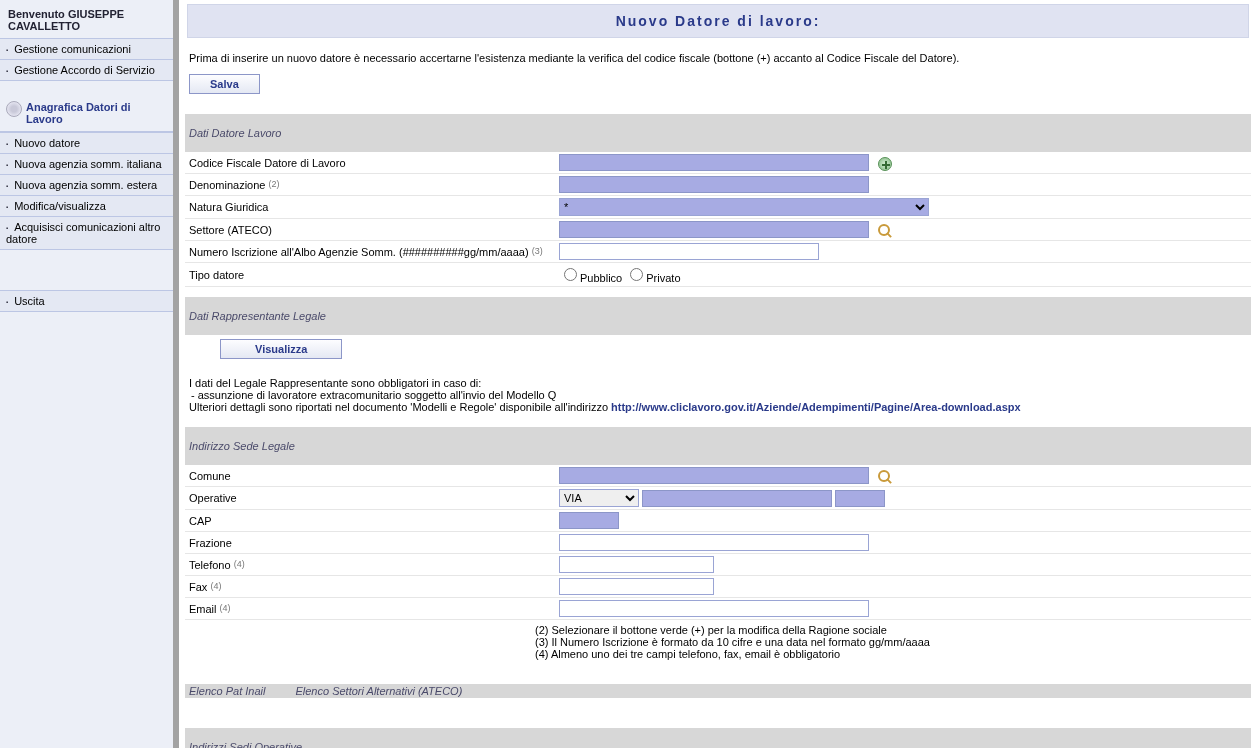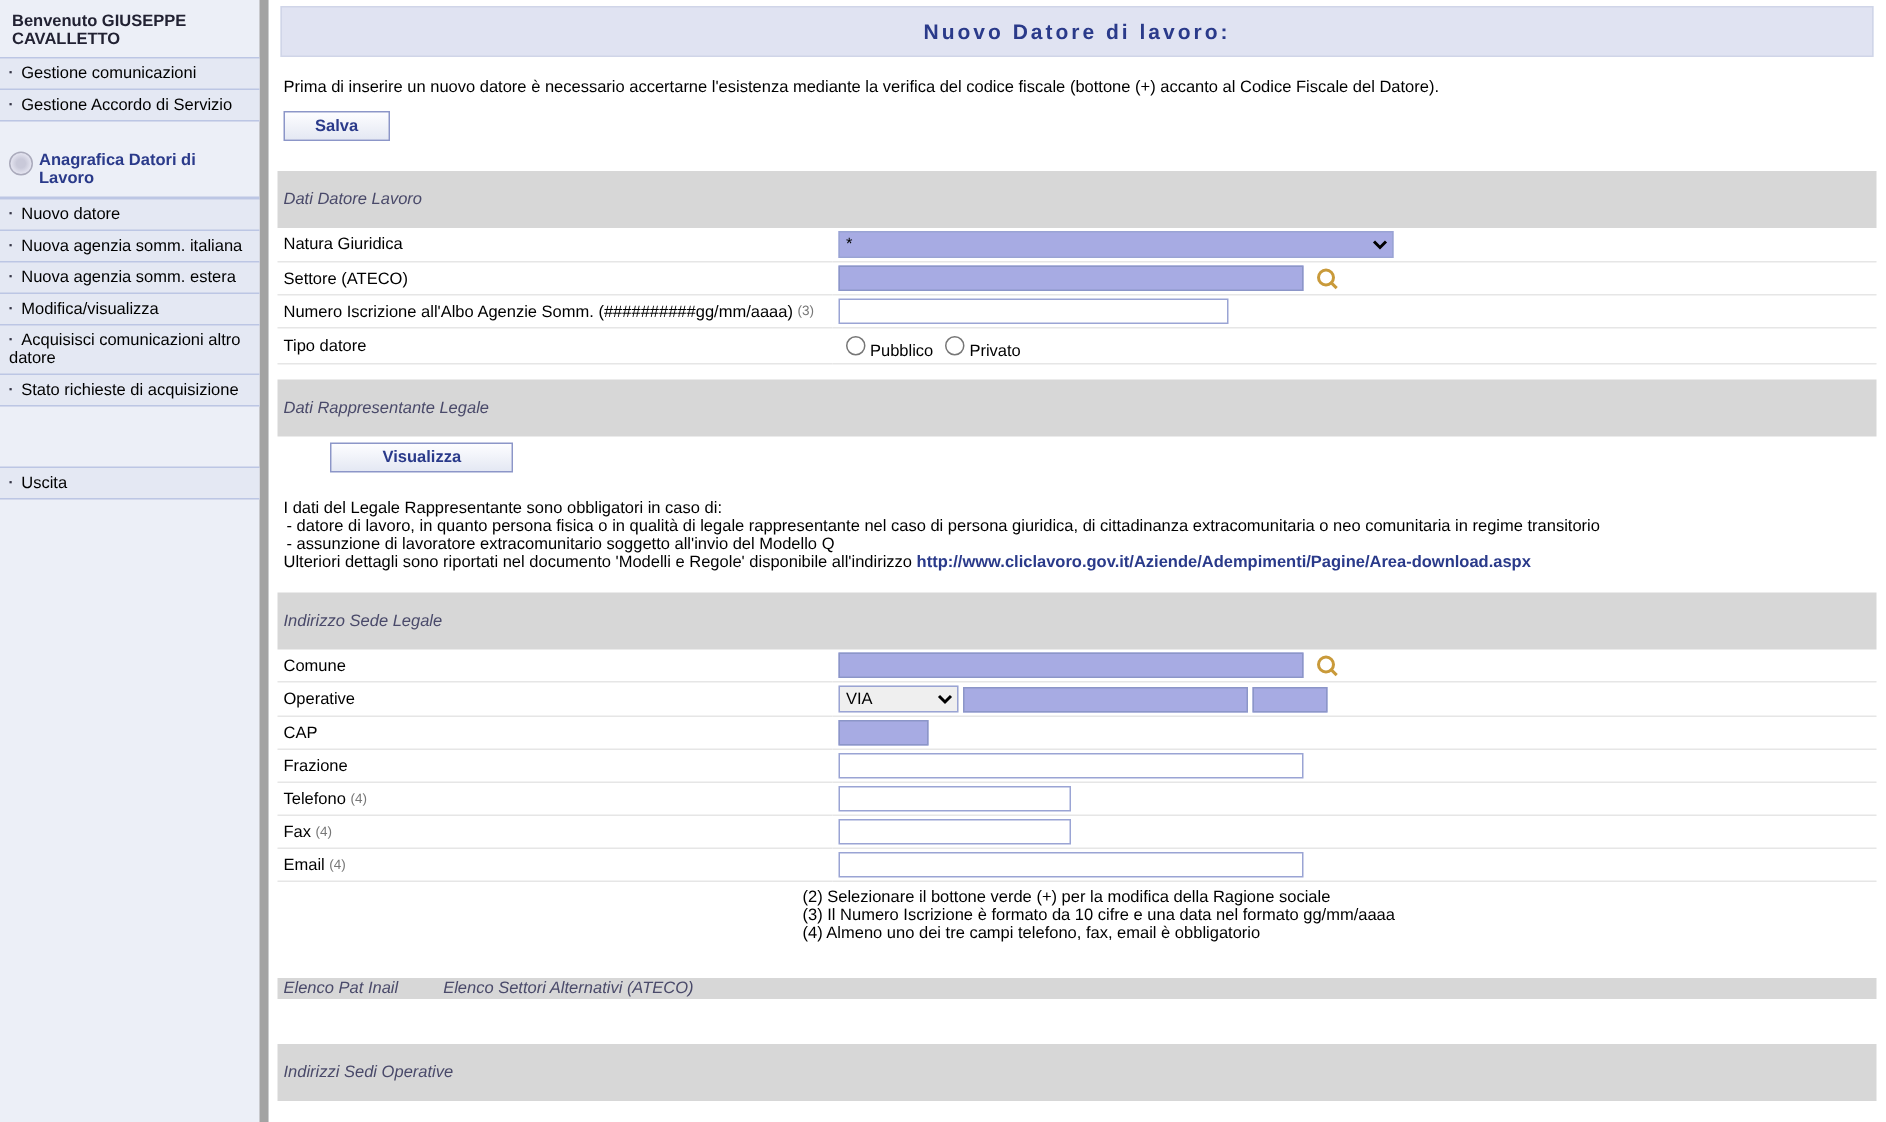--- a/index.html
+++ b/index.html
@@ -79,23 +79,20 @@
           </tr>
       <tr>
             <td class="nav-item">Nuova agenzia somm. estera</td>
           </tr>
       <tr>
             <td class="nav-item">Modifica/visualizza</td>
           </tr>
       <tr>
             <td class="nav-item">Acquisisci comunicazioni altro datore</td>
           </tr>
-      <tr>
-            <td class="nav-item">Stato richieste di acquisizione</td>
-          </tr>
     </tbody>
       </table>
 
     <div style="height:40px;"></div>
     <table class="side-tbl">
       <tbody>
           <tr>
             <td class="nav-item">Uscita</td>
           </tr>
     </tbody>
@@ -106,20 +103,34 @@
     <div class="title-bar">Nuovo Datore di lavoro:</div>
 
     <div class="instr">Prima di inserire un nuovo datore è necessario accertarne l'esistenza mediante la verifica del codice fiscale (bottone (+) accanto al Codice Fiscale del Datore).</div>
 
     <button class="btn">Salva</button>
 
     
     <div class="section-head">Dati Datore Lavoro</div>
     <table class="form">
       <tbody>
+          <tr>
+        <td class="lbl">Codice Fiscale Datore di Lavoro</td>
+        <td>
+          <input class="txt req" style="width: 310px;" value="">
+          <span class="plus-ico"></span>
+        </td>
+      </tr>
+      <tr>
+        <td class="lbl">
+          <span>Denominazione</span>
+          <span class="sup">(2)</span>
+        </td>
+        <td><input class="txt req" style="width: 310px;" value=""></td>
+      </tr>
       <tr>
         <td class="lbl">Natura Giuridica</td>
         <td><select class="sel req" style="width:370px;"><option>*</option></select></td>
       </tr>
       <tr>
         <td class="lbl">Settore (ATECO)</td>
         <td>
           <input class="txt req" style="width: 310px;" value="">
           <span class="mag-ico"></span>
         </td>
@@ -142,21 +153,20 @@
       </table>
 
     
     <div class="section-head">Dati Rappresentante Legale</div>
     <div style="padding:4px;">
       <button class="btn" style="padding:3px 34px;margin-left:31px;">Visualizza</button>
     </div>
     <div class="legal-text">
       <div>I dati del Legale Rappresentante sono obbligatori in caso di:</div>
       <ul>
-        <li>datore di lavoro, in quanto persona fisica o in qualità di legale rappresentante nel caso di persona giuridica, di cittadinanza extracomunitaria o neo comunitaria in regime transitorio</li>
         <li>assunzione di lavoratore extracomunitario soggetto all'invio del Modello Q</li>
       </ul>
       <span>Ulteriori dettagli sono riportati nel documento 'Modelli e Regole' disponibile all'indirizzo </span>
       <a class="link" href="#">http://www.cliclavoro.gov.it/Aziende/Adempimenti/Pagine/Area-download.aspx</a>
     </div>
 
     
     <div class="section-head">Indirizzo Sede Legale</div>
     <table class="form">
       <tbody>

